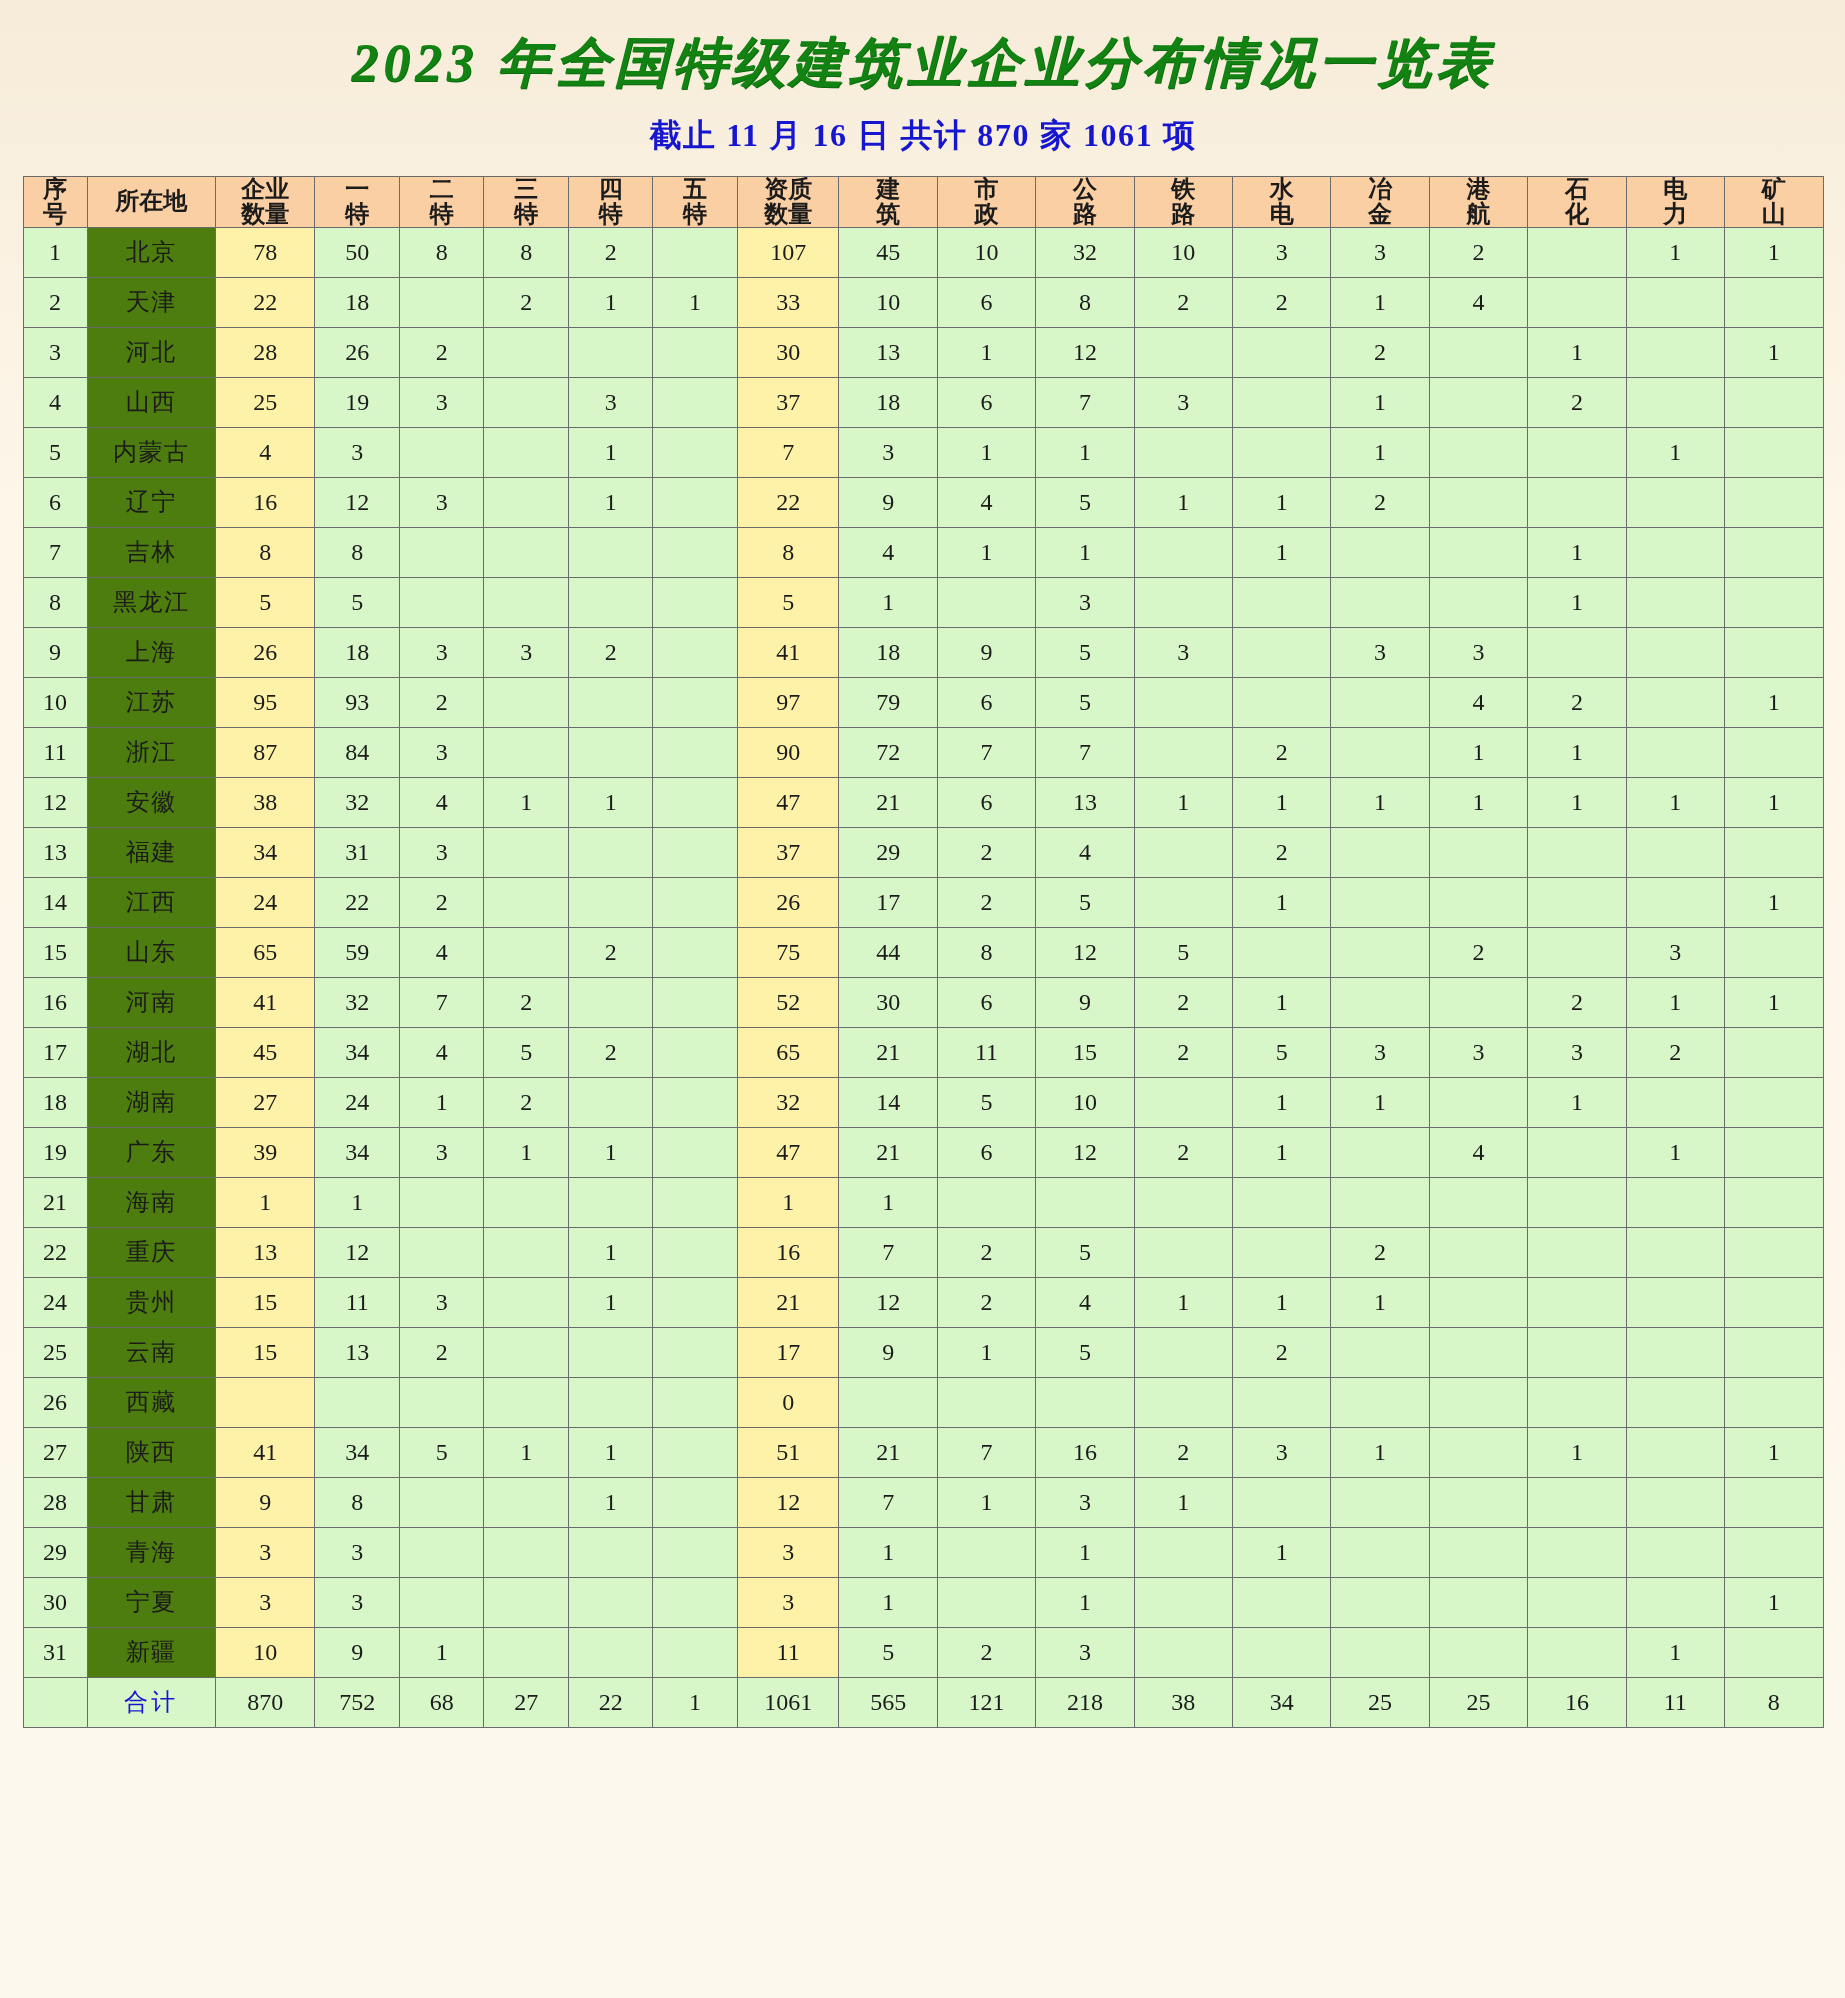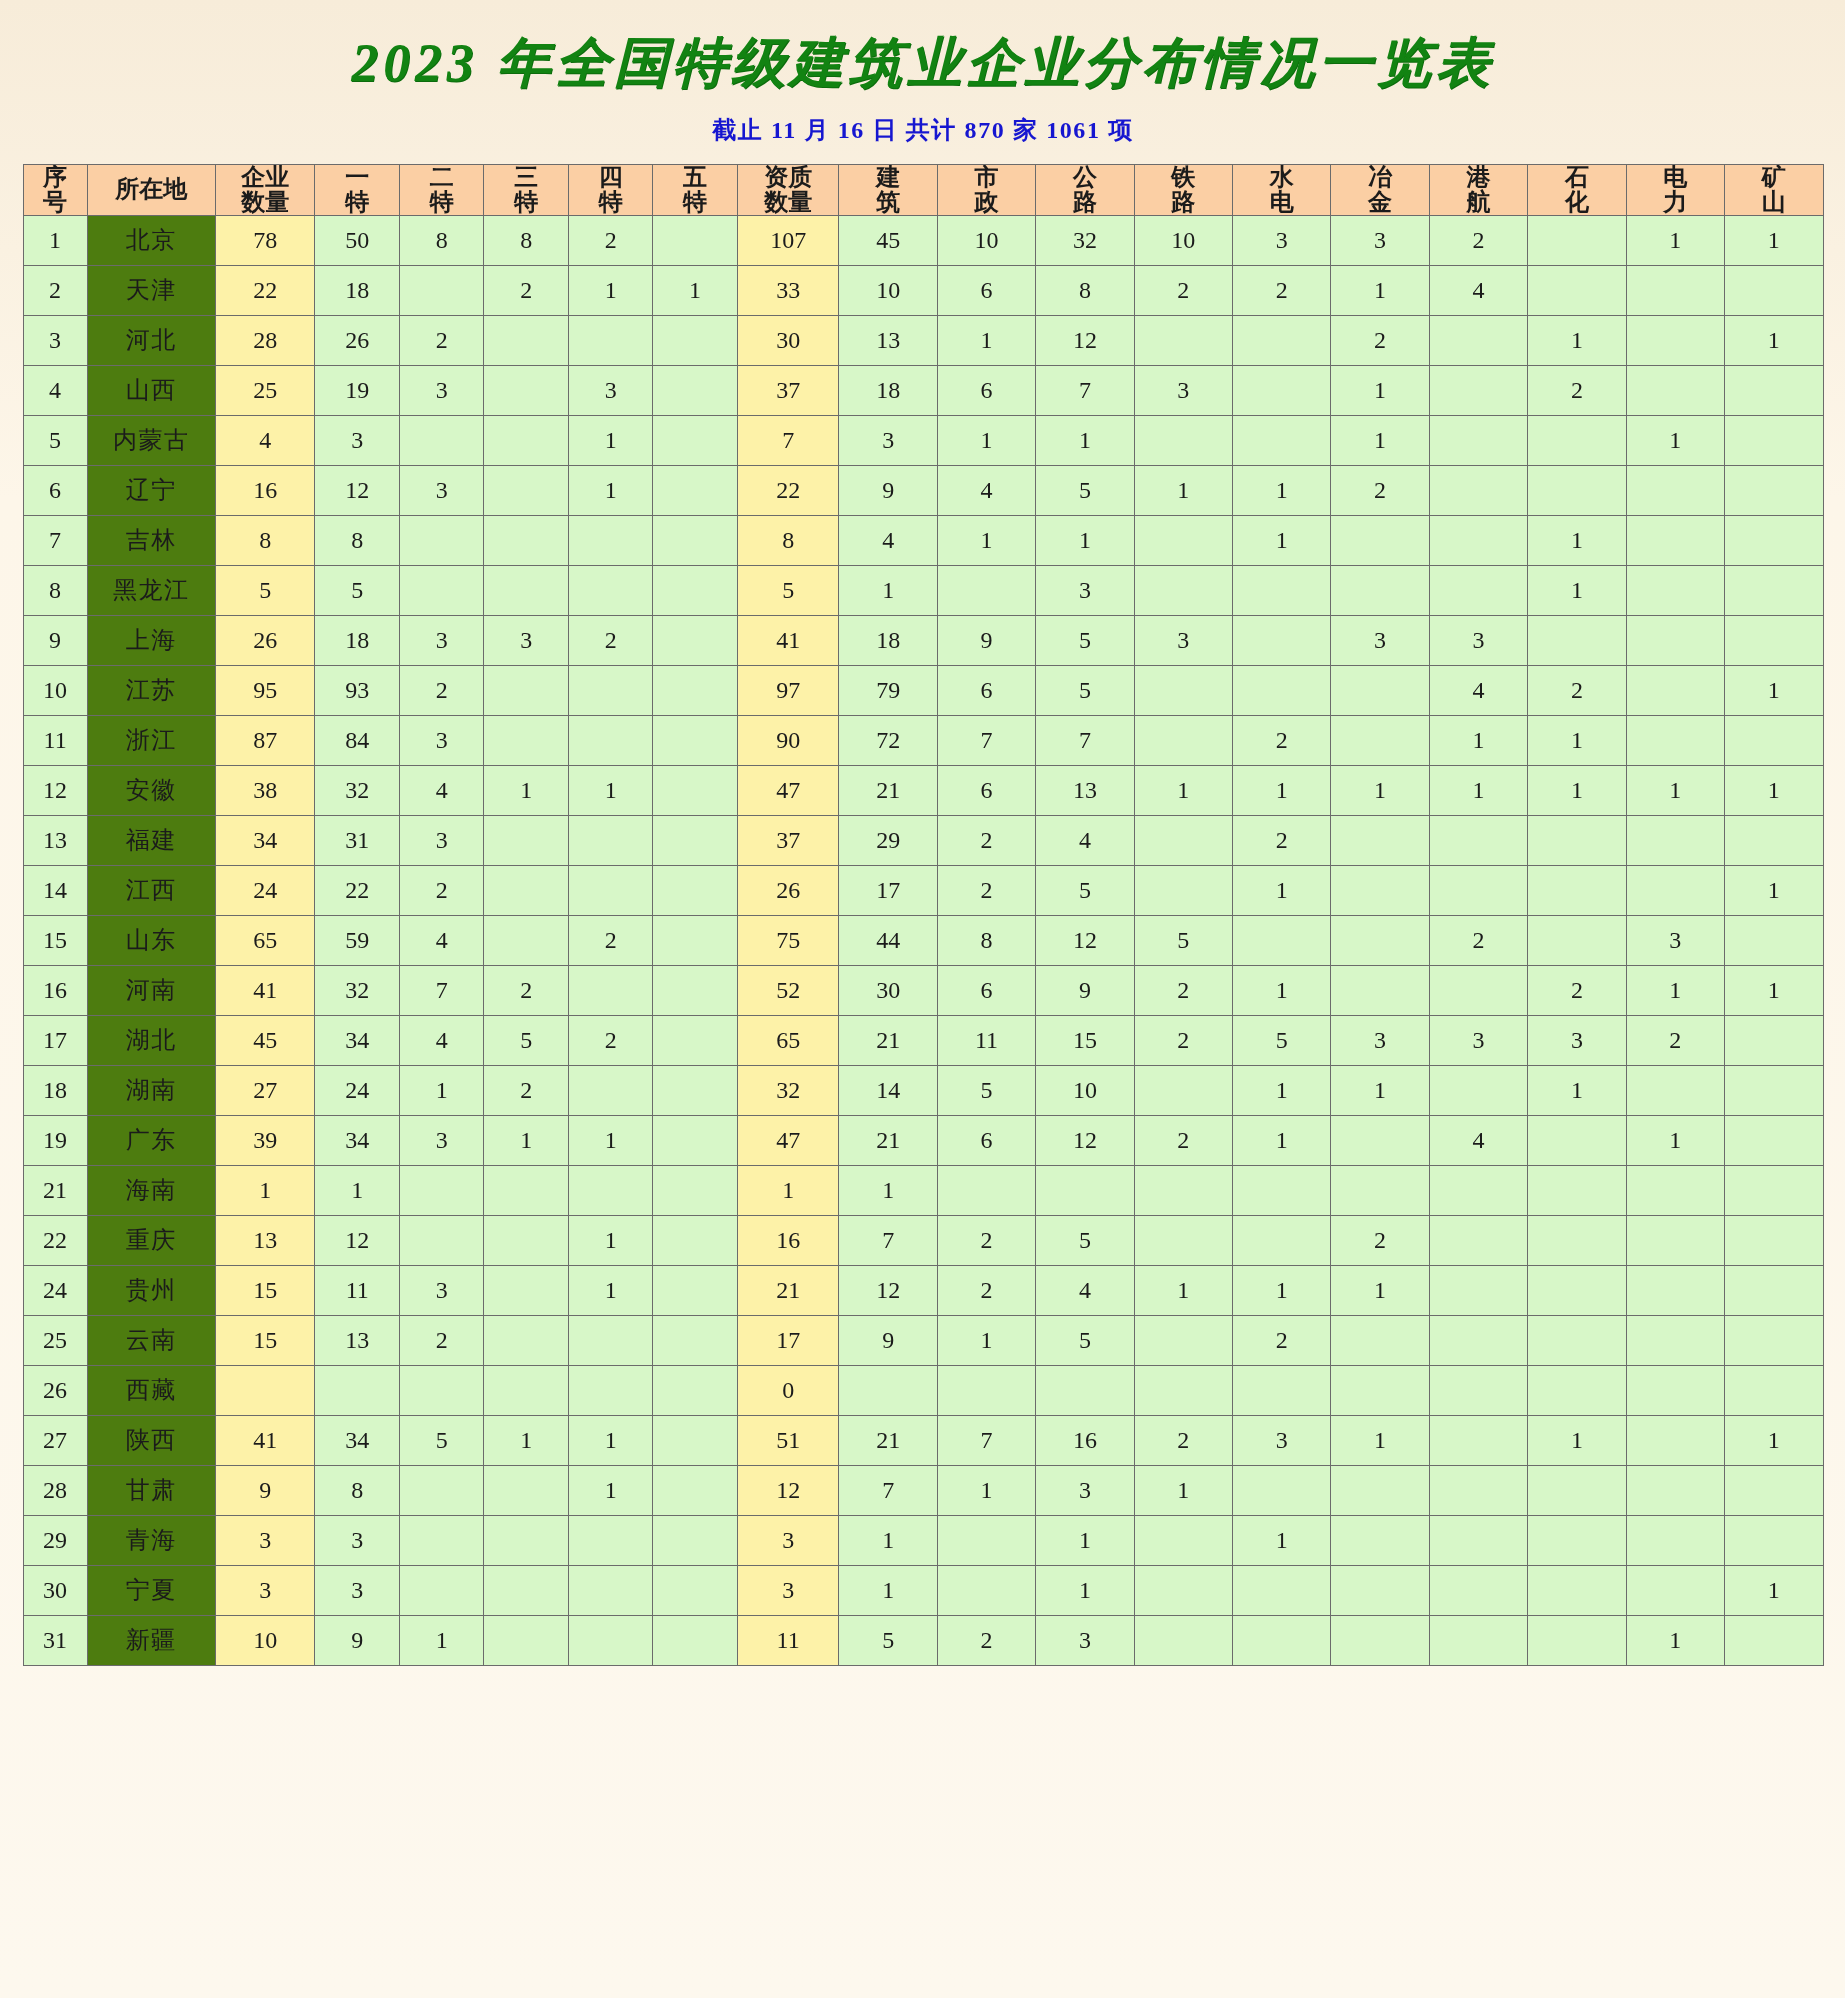--- a/index.html
+++ b/index.html
@@ -22,21 +22,21 @@
     font-weight: bold;
     font-style: italic;
     font-size: 54px;
     letter-spacing: 4.7px;
     margin: 27px 0 8px 0;
     text-shadow: 0.8px 0.8px 0 #0c6b0c;
   }
   .subtitle {
     text-align: center;
     color: #1616d0;
-    font-size: 24px;
+    font-size: 32px;
     font-weight: bold;
     margin: 14.2px 0 17.4px 0;
     letter-spacing: 1.6px;
   }
   table.main {
     border-collapse: collapse;
     width: 1801px;
     margin: 0 auto;
     table-layout: fixed;
   }
@@ -805,15 +805,36 @@
         <td class="val">2</td>
         <td class="val">3</td>
         <td class="val"></td>
         <td class="val"></td>
         <td class="val"></td>
         <td class="val"></td>
         <td class="val"></td>
         <td class="val">1</td>
         <td class="val"></td>
       </tr>
+      <tr class="total">
+        <td class="val"></td>
+        <td class="total-label">合计</td>
+        <td class="count">870</td>
+        <td class="val">752</td>
+        <td class="val">68</td>
+        <td class="val">27</td>
+        <td class="val">22</td>
+        <td class="val">1</td>
+        <td class="count">1061</td>
+        <td class="val">565</td>
+        <td class="val">121</td>
+        <td class="val">218</td>
+        <td class="val">38</td>
+        <td class="val">34</td>
+        <td class="val">25</td>
+        <td class="val">25</td>
+        <td class="val">16</td>
+        <td class="val">11</td>
+        <td class="val">8</td>
+      </tr>
     </tbody>
 </table>
 
 
 </body></html>

